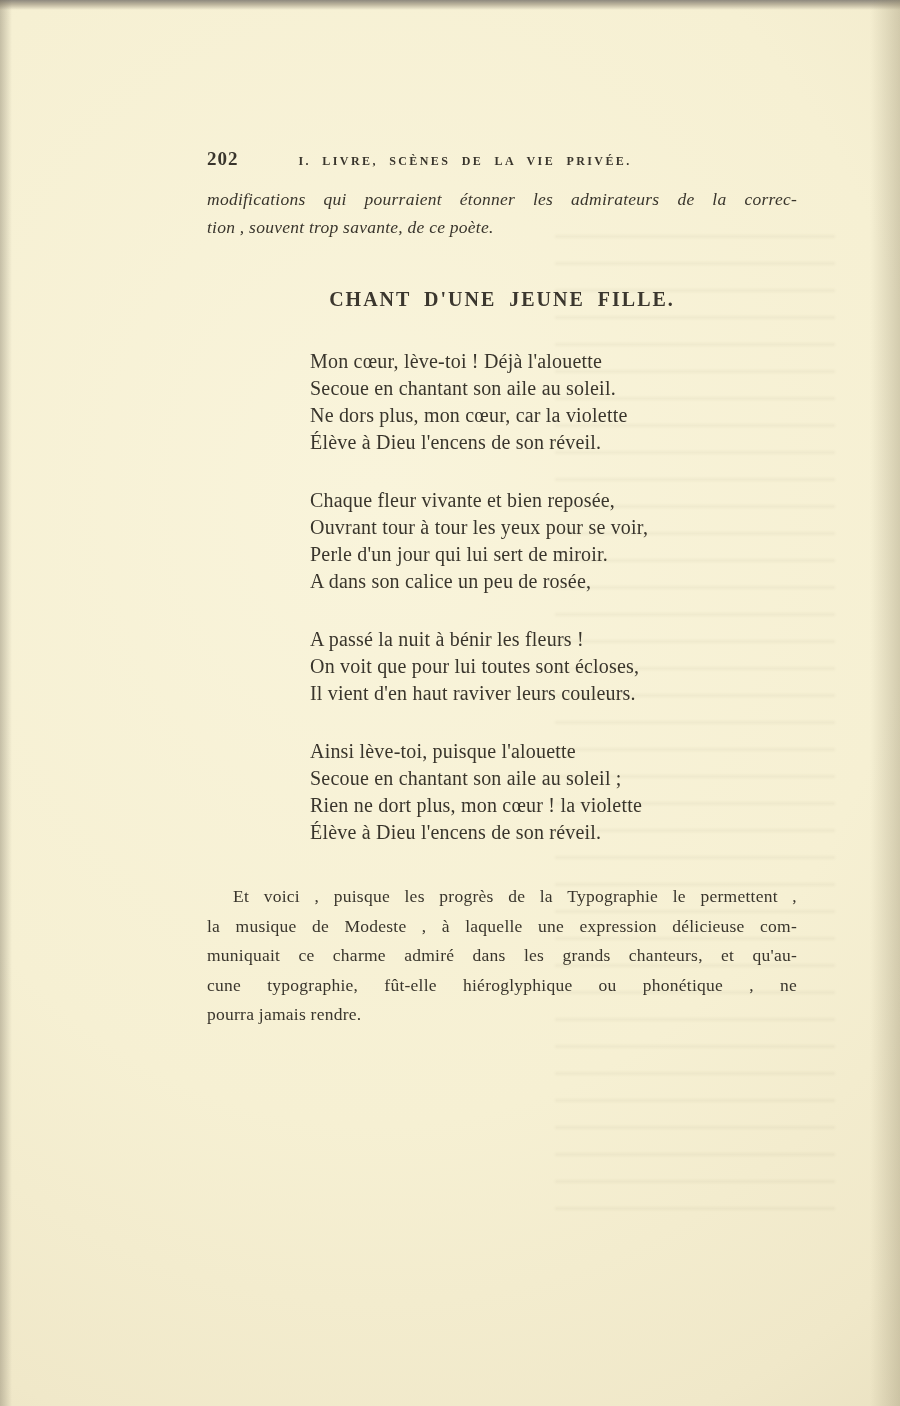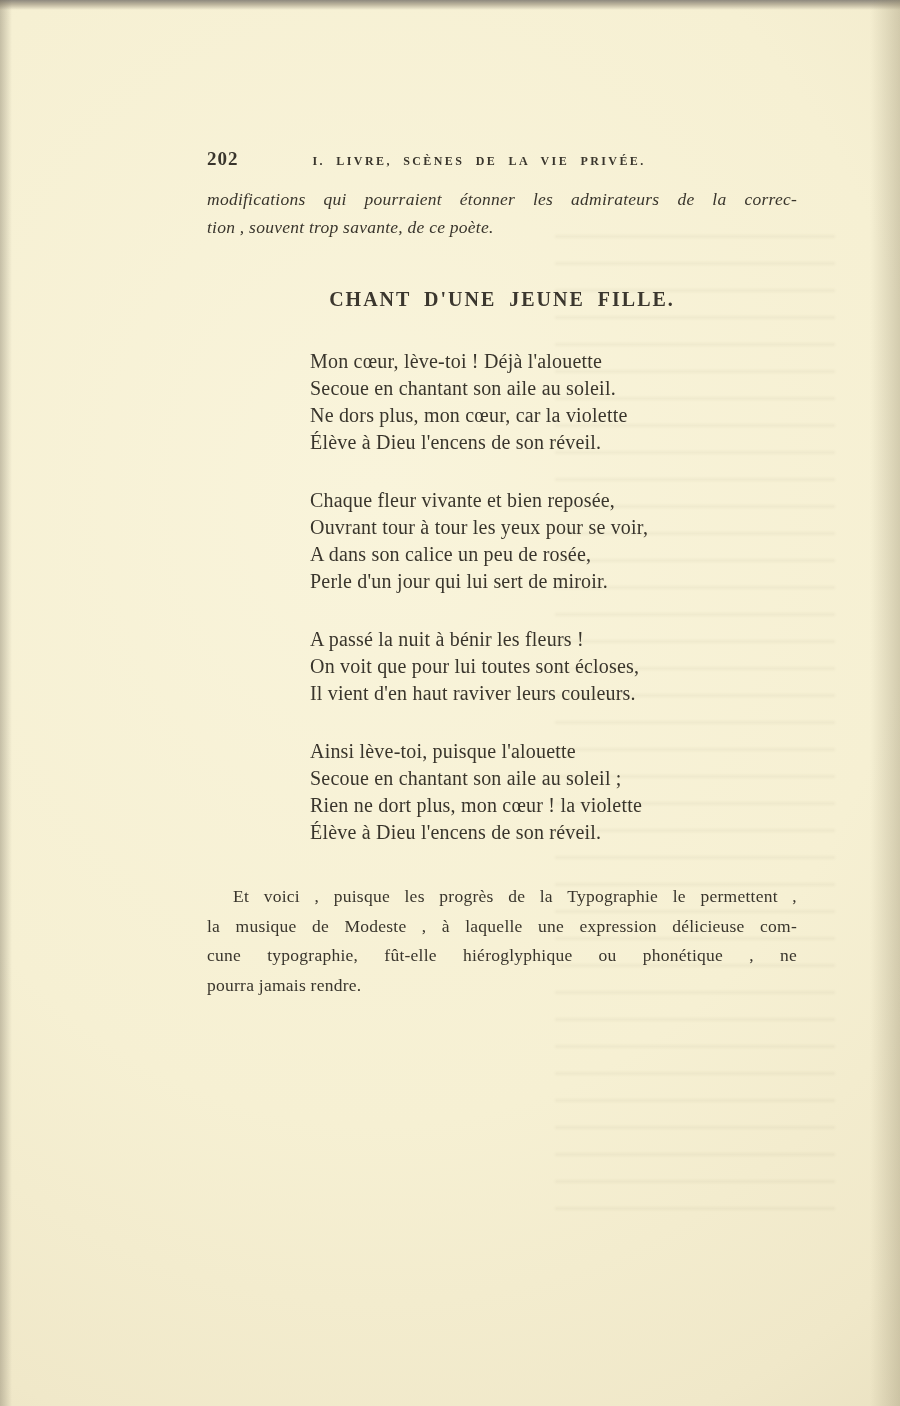--- a/index.html
+++ b/index.html
@@ -45,21 +45,20 @@
   .content {
     position: absolute;
     left: 207px;
     top: 148px;
     width: 590px;
     color: #39352c;
   }
   .header {
     display: flex;
     align-items: baseline;
-    gap: 14px;
   }
   .pagenum {
     font-size: 19px;
     font-weight: bold;
     letter-spacing: 1px;
   }
   .runhead {
     margin-left: 60px;
     font-size: 12px;
     font-weight: bold;
@@ -134,37 +133,38 @@
     <div class="poem">
       <div class="stanza">
         <div>Mon cœur, lève-toi ! Déjà l'alouette</div>
         <div>Secoue en chantant son aile au soleil.</div>
         <div>Ne dors plus, mon cœur, car la violette</div>
         <div>Élève à Dieu l'encens de son réveil.</div>
       </div>
       <div class="stanza">
         <div>Chaque fleur vivante et bien reposée,</div>
         <div>Ouvrant tour à tour les yeux pour se voir,</div>
+        <div>Perle d'un jour qui lui sert de miroir.</div>
         <div>A dans son calice un peu de rosée,</div>
-        <div>Perle d'un jour qui lui sert de miroir.</div>
       </div>
       <div class="stanza">
         <div>A passé la nuit à bénir les fleurs !</div>
         <div>On voit que pour lui toutes sont écloses,</div>
         <div>Il vient d'en haut raviver leurs couleurs.</div>
       </div>
       <div class="stanza">
         <div>Ainsi lève-toi, puisque l'alouette</div>
         <div>Secoue en chantant son aile au soleil ;</div>
         <div>Rien ne dort plus, mon cœur ! la violette</div>
         <div>Élève à Dieu l'encens de son réveil.</div>
       </div>
     </div>
 
     <div class="closing">
       <div class="just indent">Et voici , puisque les progrès de la Typographie le permettent ,</div>
       <div class="just">la musique de Modeste , à laquelle une expression délicieuse com-</div>
+      <div class="just">muniquait ce charme admiré dans les grands chanteurs, et qu'au-</div>
       <div class="just">cune typographie, fût-elle hiéroglyphique ou phonétique , ne</div>
       <div>pourra jamais rendre.</div>
     </div>
 
   </div>
 </div>
 
 </body></html>

